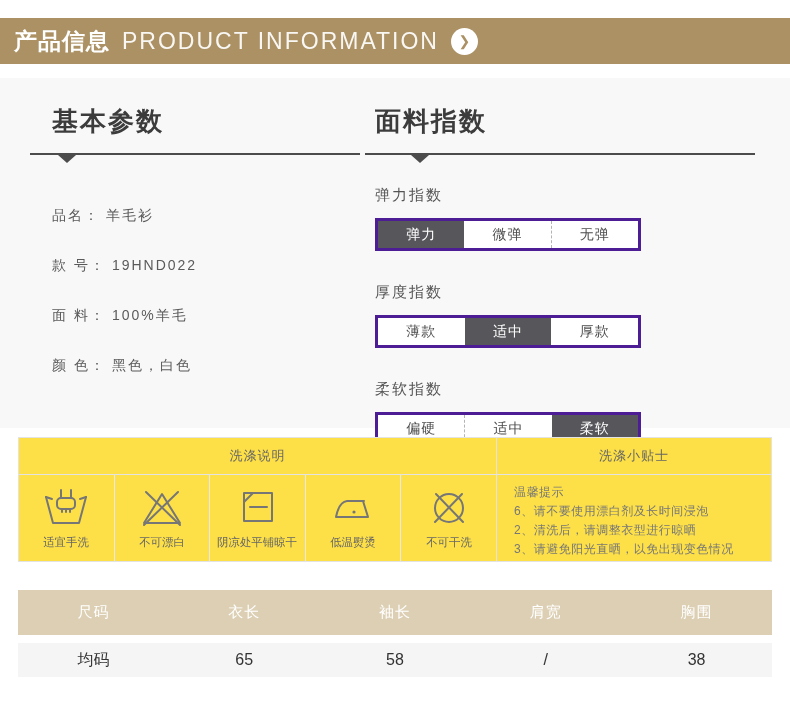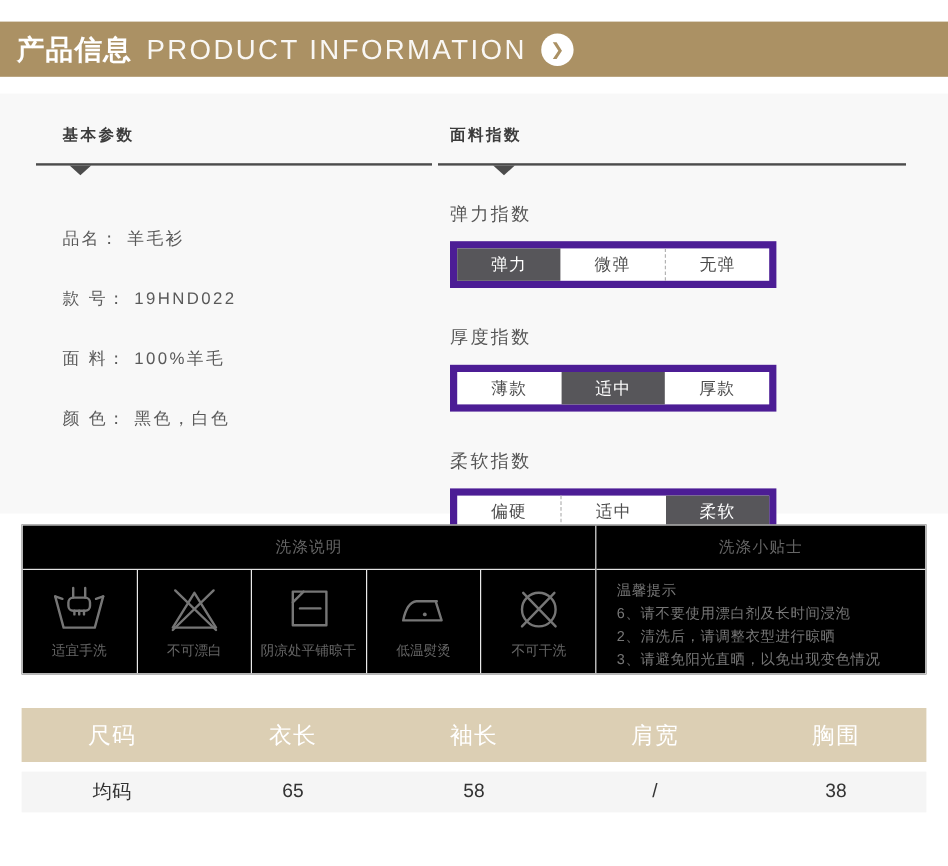--- a/index.html
+++ b/index.html
@@ -14,65 +14,65 @@
                 letter-spacing:2px;margin-left:12px;}
   .arrow-circle{margin-left:12px;width:27px;height:27px;border-radius:50%;background:#fff;
                 color:#ab9164;display:flex;align-items:center;justify-content:center;
                 font-size:14px;font-weight:bold;}
 
   
   .panel{position:absolute;top:78px;left:0;right:0;height:350px;background:#f8f8f8;}
   .col{position:absolute;top:0;}
   .col-left{left:30px;width:330px;}
   .col-right{left:365px;width:390px;}
-  .col h2{margin:26px 0 0 22px;font-size:13px;color:#3c3c3c;font-weight:bold;letter-spacing:2px;}
+  .col h2{margin:26px 0 0 22px;font-size:26px;color:#3c3c3c;font-weight:bold;letter-spacing:2px;}
   .col-right h2{margin-left:10px;}
   .rule{position:relative;margin-top:14px;height:2px;background:#4c4c4c;}
   .rule .tri{position:absolute;left:28px;top:2px;width:0;height:0;
              border-left:9px solid transparent;border-right:9px solid transparent;
              border-top:8px solid #4c4c4c;}
   .col-right .rule .tri{left:46px;}
 
   .params{padding:48px 0 0 22px;}
   .param-row{font-size:14px;color:#5a5a5a;letter-spacing:2px;line-height:25px;margin-bottom:25px;}
   .param-row .val{margin-left:6px;}
 
   .fgroups{padding-left:10px;}
   .fgroup{margin-top:32px;}
   .fgroup:first-child{margin-top:31px;}
   .fgroup .glabel{font-size:15px;color:#555;letter-spacing:2px;margin-bottom:13px;}
-  .segbar{display:flex;width:260px;height:27px;border:6px solid #4c1d95;background:#fff;
+  .segbar{display:flex;width:260px;height:27px;border:3px solid #4c1d95;background:#fff;
           box-sizing:content-box;}
   .seg{flex:1;display:flex;align-items:center;justify-content:center;font-size:14px;
        color:#4d4d4d;letter-spacing:1px;}
   .seg + .seg{border-left:1px dashed #b3b3b3;}
   .seg.sel{background:#57565a;color:#fff;border-left:none;}
   .seg.sel + .seg{border-left:none;}
 
   
   .wash{position:absolute;top:437px;left:18px;width:754px;height:125px;
-        border:1px solid #e3e3e3;box-sizing:border-box;display:flex;background:#000000;}
+        border:1px solid #e3e3e3;box-sizing:border-box;display:flex;background:#fde047;}
   .wash-left{width:477px;border-right:1px solid #e3e3e3;display:flex;flex-direction:column;}
   .wash-right{flex:1;display:flex;flex-direction:column;}
   .wh{height:36px;border-bottom:1px solid #e3e3e3;display:flex;align-items:center;
       justify-content:center;font-size:13px;color:#666;letter-spacing:1px;flex:none;}
   .wicons{flex:1;display:flex;}
   .wcell{flex:1;display:flex;flex-direction:column;align-items:center;justify-content:center;
          padding-top:2px;}
   .wcell + .wcell{border-left:1px solid #e9e9e9;}
   .wcell .wlabel{margin-top:7px;font-size:12px;color:#666;white-space:nowrap;transform:scale(.95);}
   .wtips{flex:1;padding:8px 0 0 17px;font-size:12px;color:#777;line-height:19px;letter-spacing:.5px;}
 
   
   .size-head{position:absolute;top:590px;left:18px;width:754px;height:45px;background:#dccfb4;
              display:flex;}
   .size-row{position:absolute;top:643px;left:18px;width:754px;height:34px;background:#f5f5f5;
             display:flex;}
   .scell{flex:1;display:flex;align-items:center;justify-content:center;}
-  .size-head .scell{color:#fff;font-size:19px;letter-spacing:1px;}
+  .size-head .scell{color:#fff;font-size:15px;letter-spacing:1px;}
   .size-row .scell{color:#333;font-size:16px;}
 
   .note{position:absolute;top:696px;left:46px;font-size:12.5px;color:#898989;letter-spacing:.5px;}
 
   svg{display:block;}
 </style>
 </head>
 <body>
 
 <div class="page">

